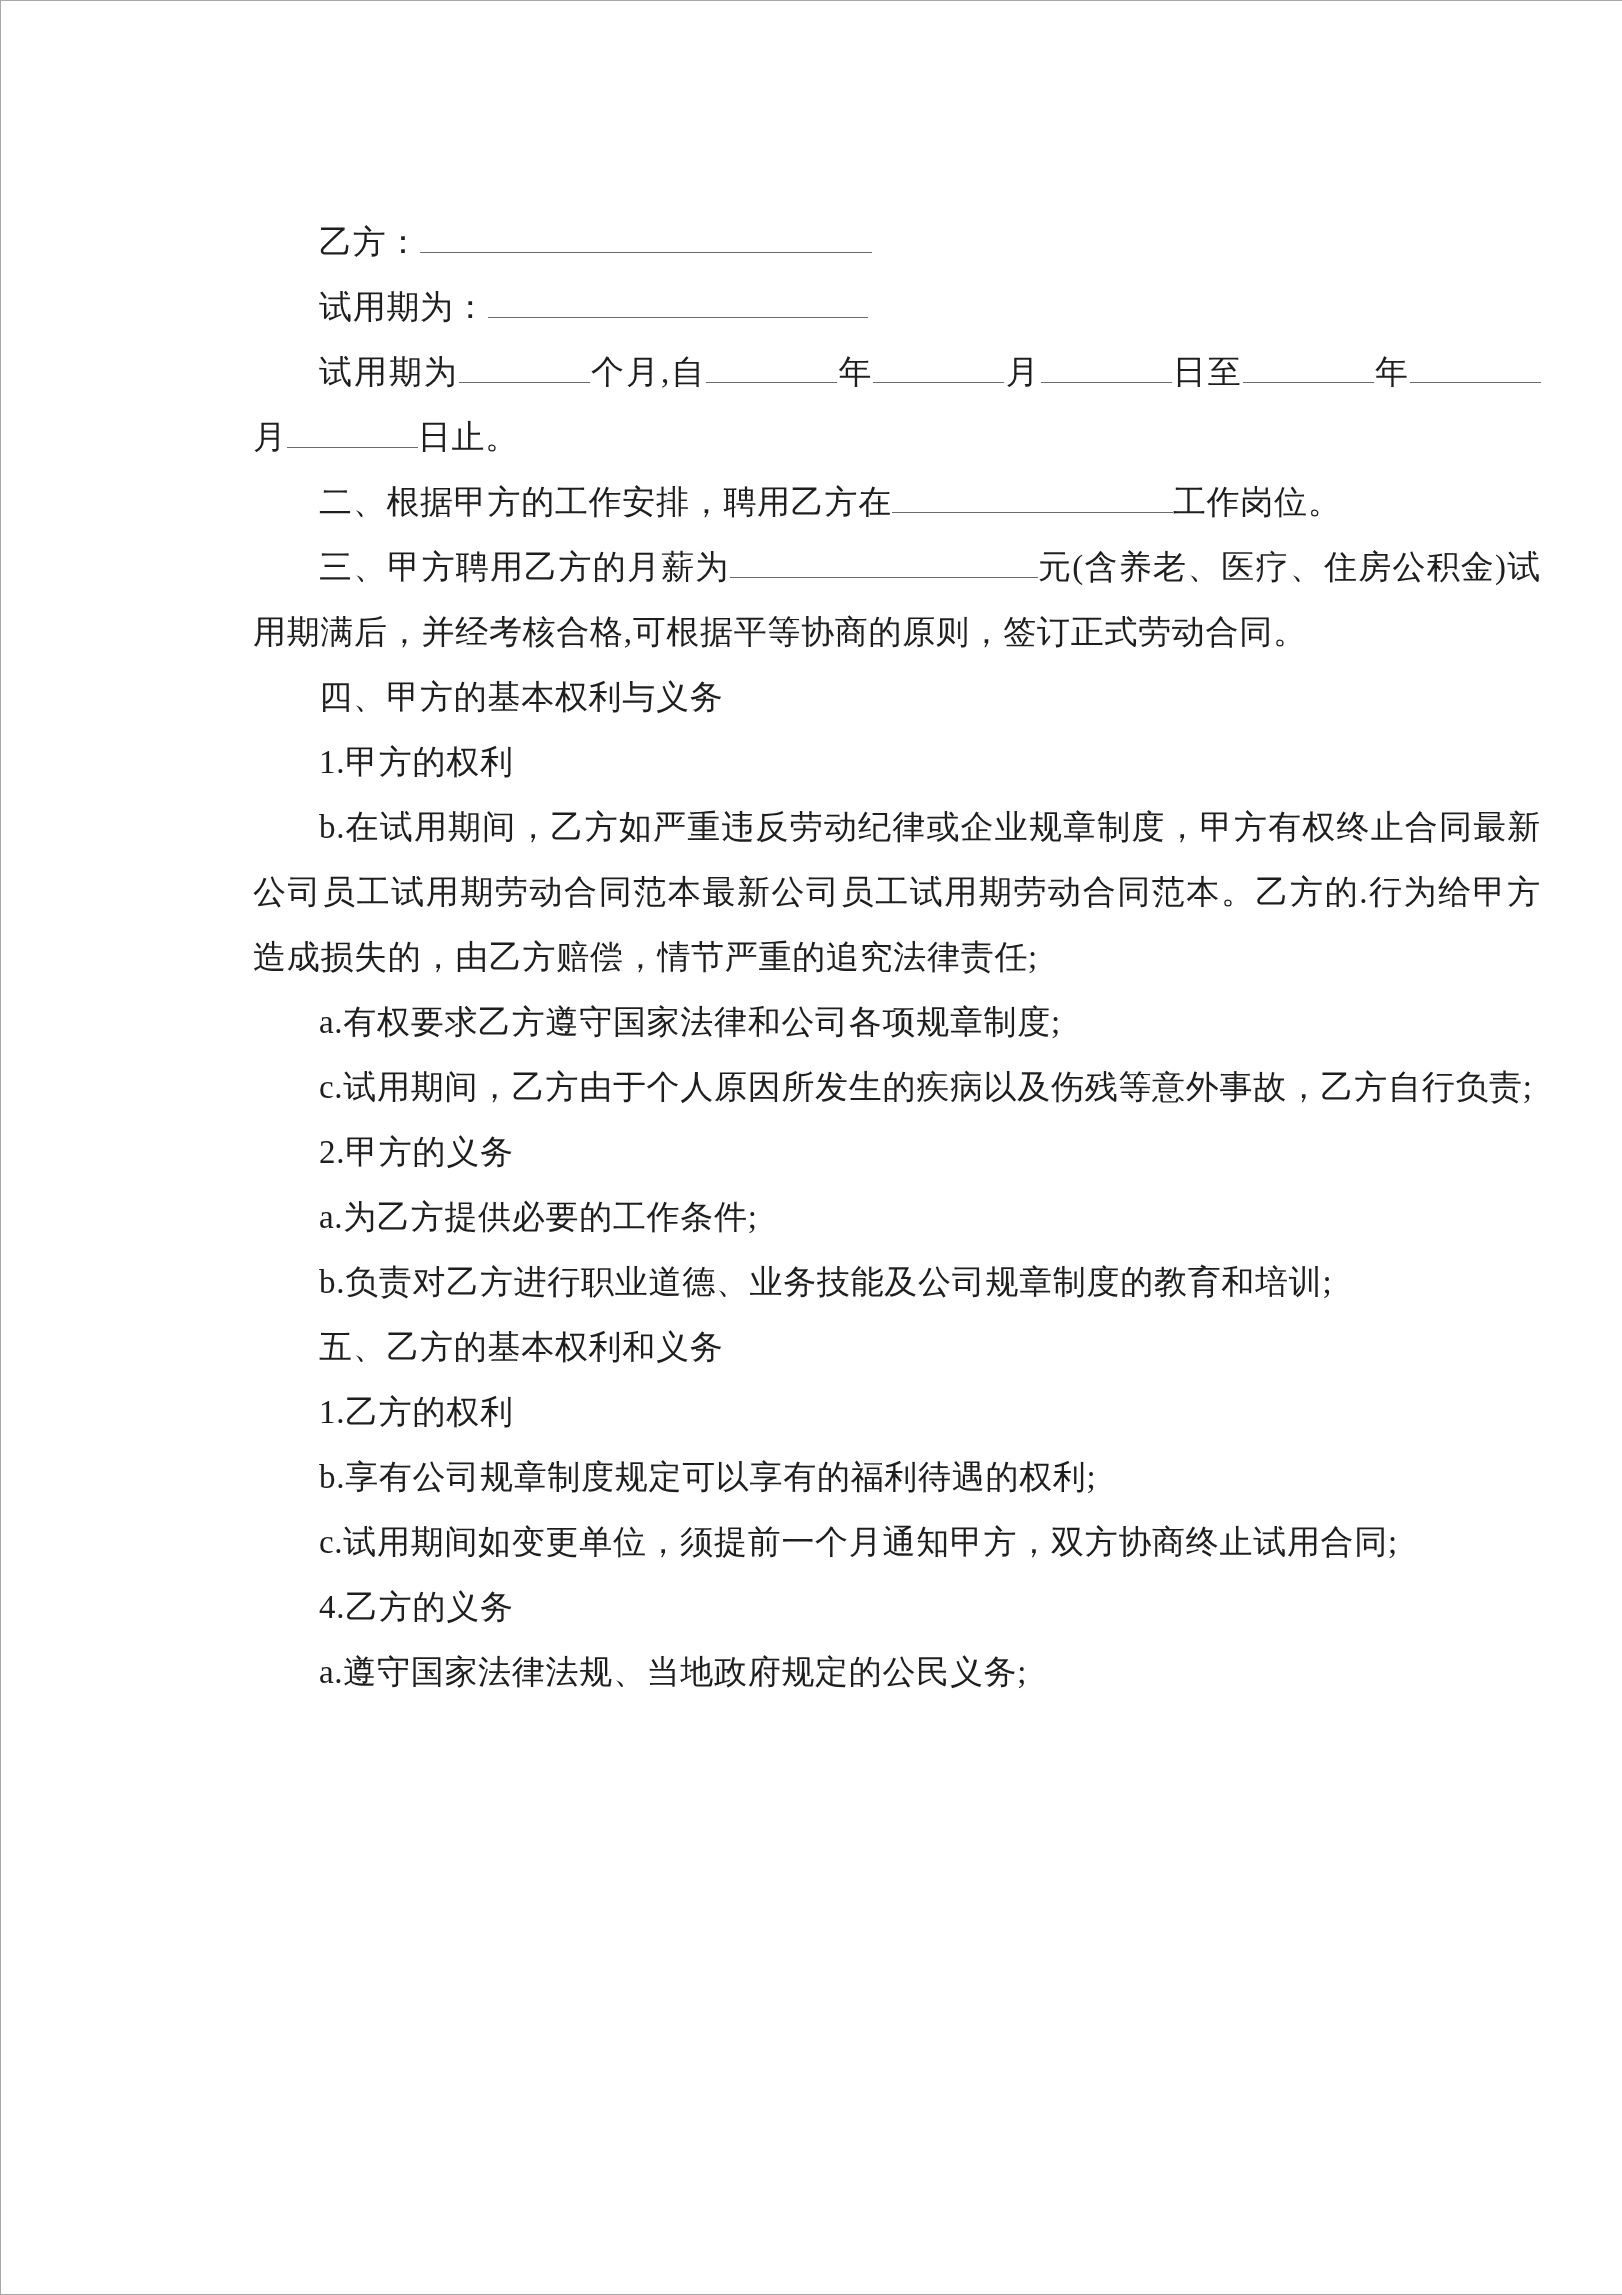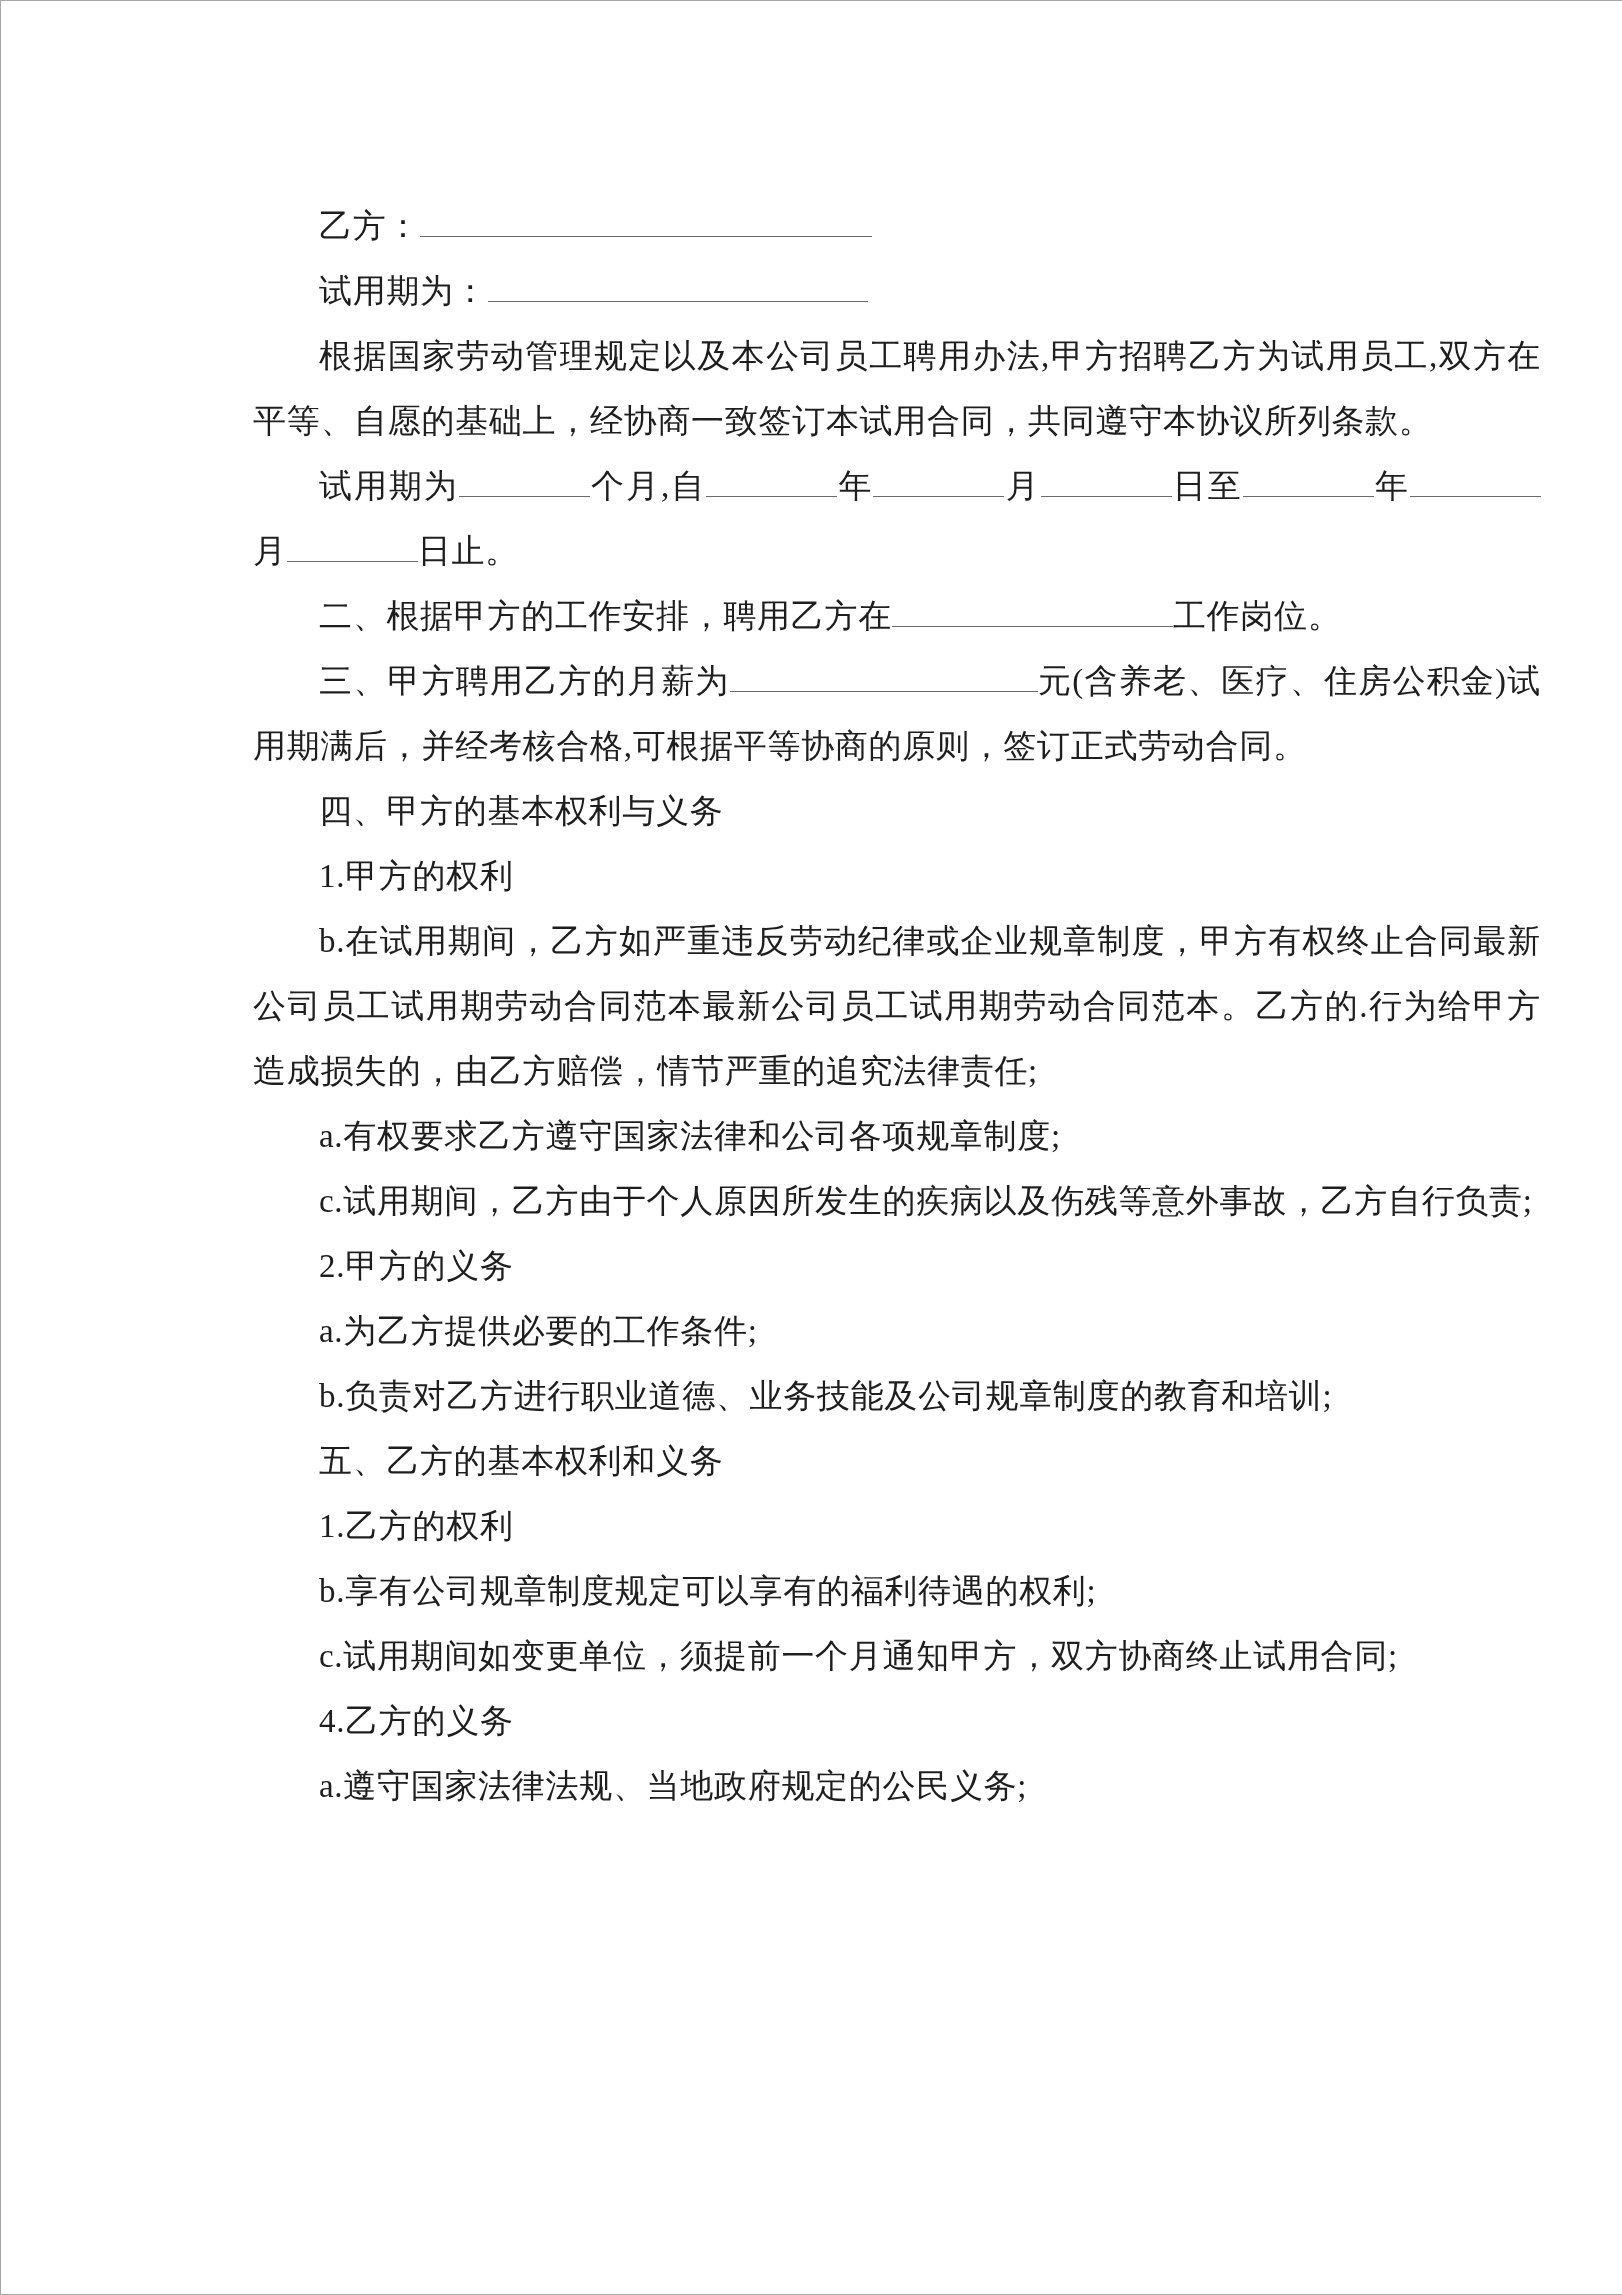--- a/index.html
+++ b/index.html
@@ -13,20 +13,21 @@
     height: 2295px;
     box-sizing: border-box;
     background: var(--page-bg, #ffffff);
     border: 1.3px solid var(--page-border, #a8a8a8);
     font-family: "Liberation Serif", "DejaVu Serif", serif;
     overflow: hidden;
   }
   .content {
     box-sizing: border-box;
     padding: 193px 81px 0 252px;
+    margin-top: 16px;
   }
   .para {
     margin: 0;
     font-size: 33px;
     line-height: 65px;
     color: var(--text-color, #1e1e1e);
     text-align: justify;
     text-indent: 2em;
     letter-spacing: 0.7px;
     word-break: break-all;
@@ -38,21 +39,20 @@
     vertical-align: baseline;
   }
 </style>
 </head>
 <body>
 
 <div class="page" style="--page-bg: #ffffff; --page-border: #a8a8a8; --text-color: #1e1e1e; --blank-color: #6b6b6b;">
   <div class="content">
       <p class="para"><span>乙方：</span><span class="blank" style="width: 452px;"></span></p>
       <p class="para"><span>试用期为：</span><span class="blank" style="width: 380px;"></span></p>
-      <p class="para"><span>根据国家劳动管理规定以及本公司员工聘用办法,甲方招聘乙方为试用员工,双方在平等、自愿的基础上，经协商一致签订本试用合同，共同遵守本协议所列条款。</span></p>
       <p class="para"><span>试用期为</span><span class="blank" style="width: 131px;"></span><span>个月,自</span><span class="blank" style="width: 131px;"></span><span>年</span><span class="blank" style="width: 131px;"></span><span>月</span><span class="blank" style="width: 131px;"></span><span>日至</span><span class="blank" style="width: 131px;"></span><span>年</span><span class="blank" style="width: 131px;"></span><span>月</span><span class="blank" style="width: 131px;"></span><span>日止。</span></p>
       <p class="para"><span>二、根据甲方的工作安排，聘用乙方在</span><span class="blank" style="width: 281px;"></span><span>工作岗位。</span></p>
       <p class="para"><span>三、甲方聘用乙方的月薪为</span><span class="blank" style="width: 308px;"></span><span>元(含养老、医疗、住房公积金)试用期满后，并经考核合格,可根据平等协商的原则，签订正式劳动合同。</span></p>
       <p class="para"><span>四、甲方的基本权利与义务</span></p>
       <p class="para"><span>1.甲方的权利</span></p>
       <p class="para"><span>b.在试用期间，乙方如严重违反劳动纪律或企业规章制度，甲方有权终止合同最新公司员工试用期劳动合同范本最新公司员工试用期劳动合同范本。乙方的.行为给甲方造成损失的，由乙方赔偿，情节严重的追究法律责任;</span></p>
       <p class="para"><span>a.有权要求乙方遵守国家法律和公司各项规章制度;</span></p>
       <p class="para"><span>c.试用期间，乙方由于个人原因所发生的疾病以及伤残等意外事故，乙方自行负责;</span></p>
       <p class="para"><span>2.甲方的义务</span></p>
       <p class="para"><span>a.为乙方提供必要的工作条件;</span></p>

